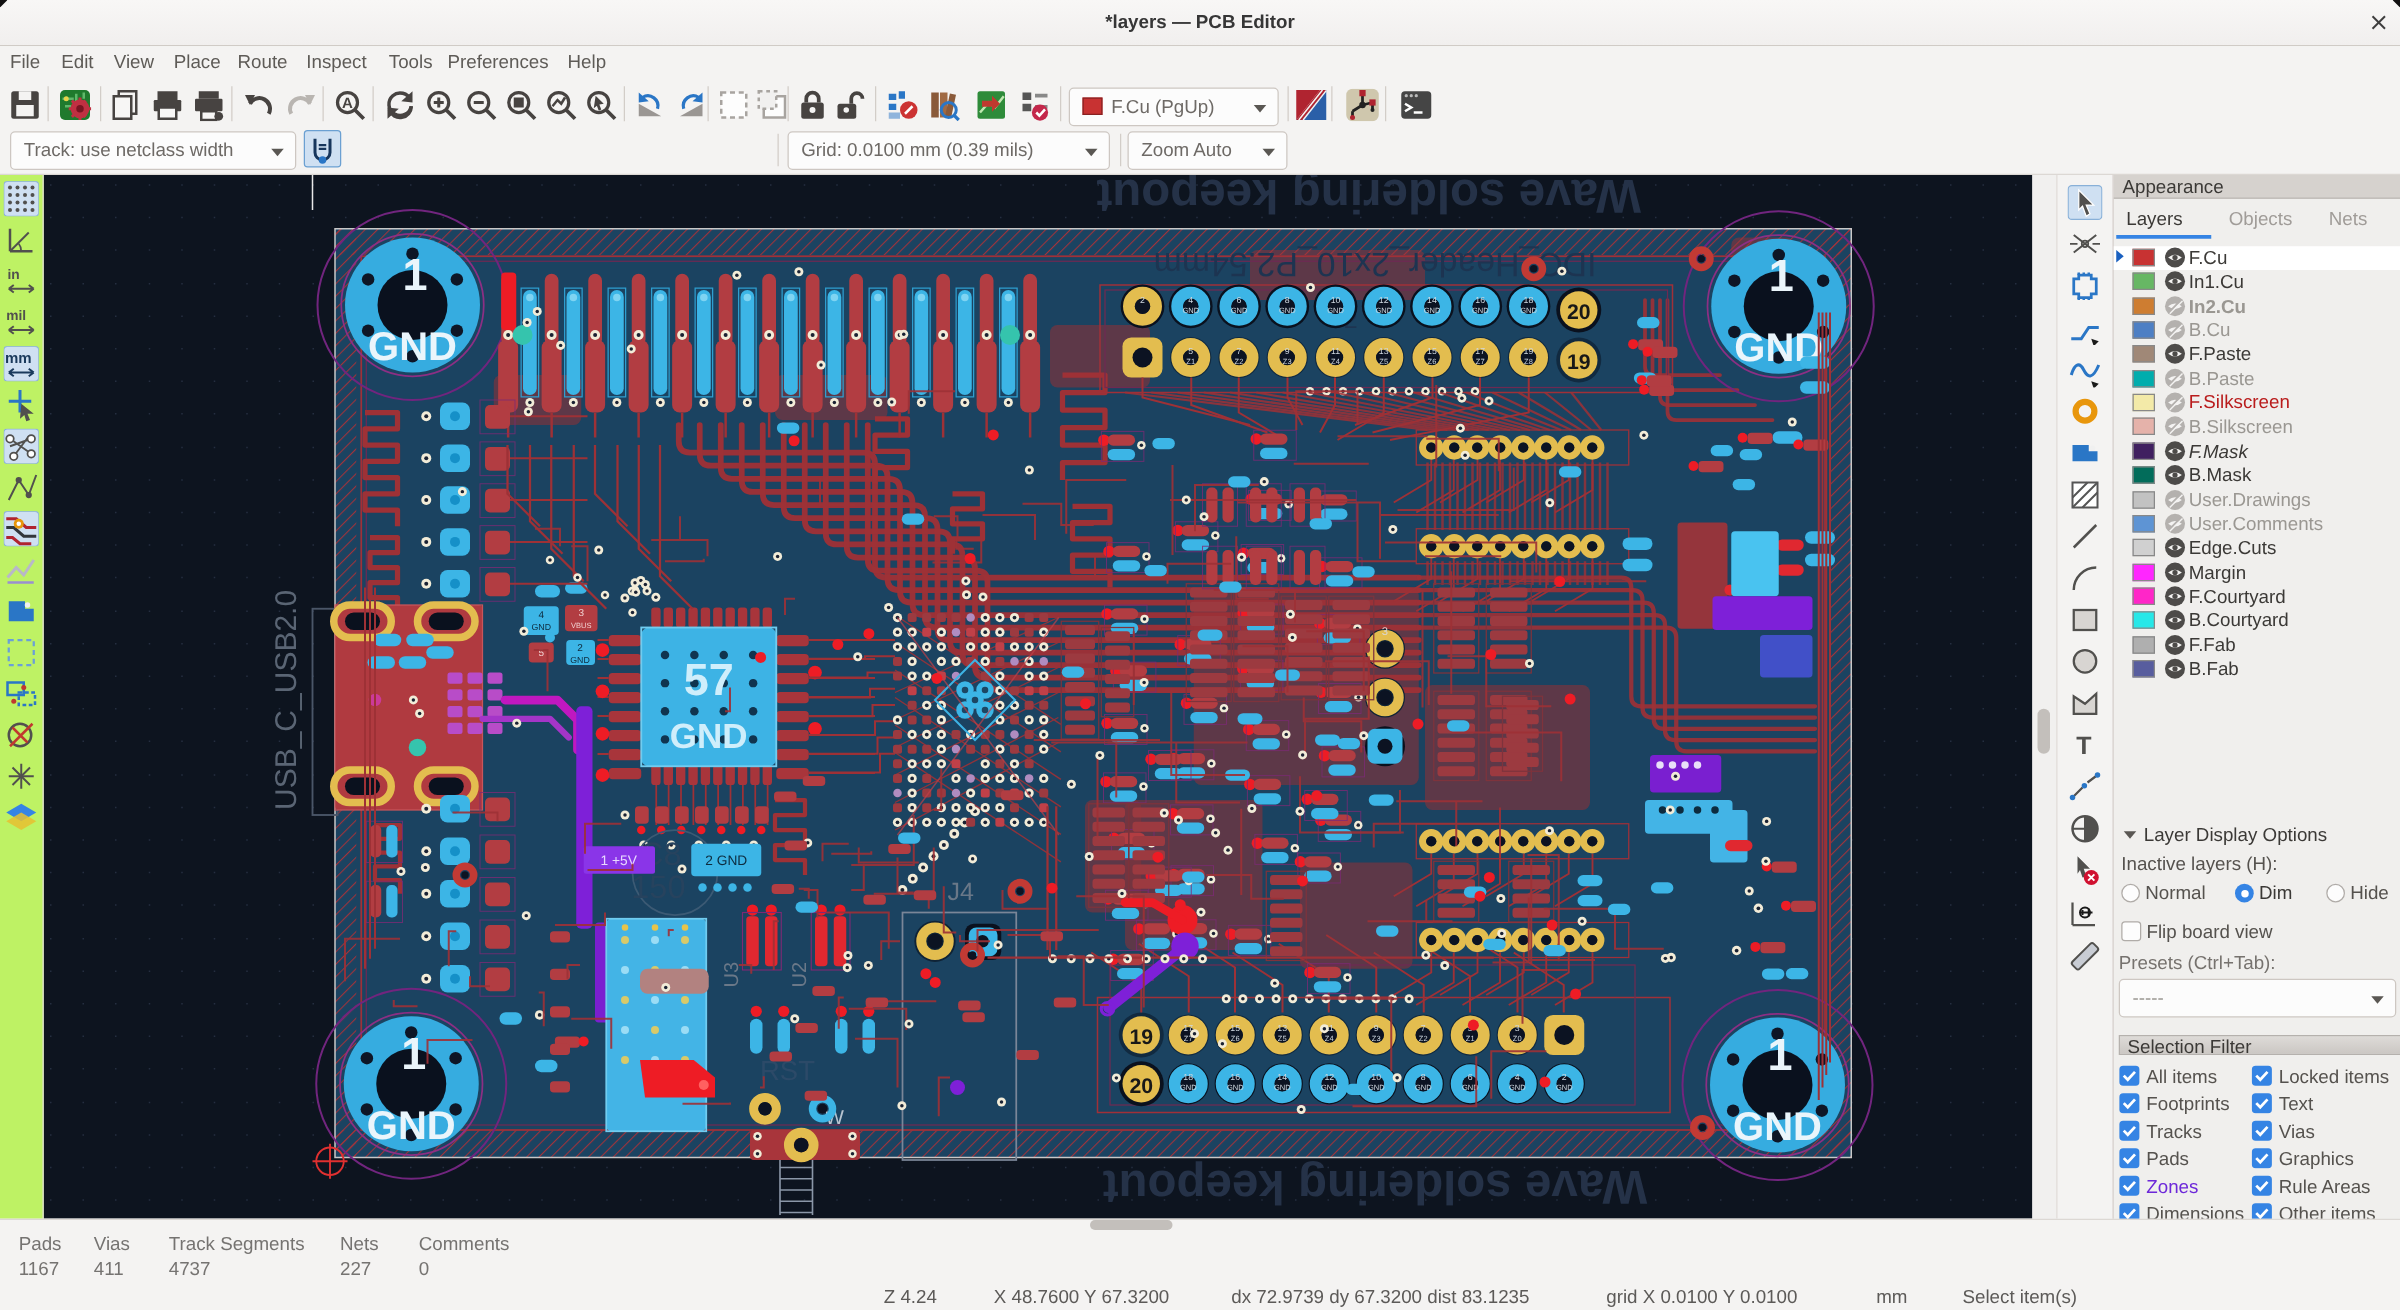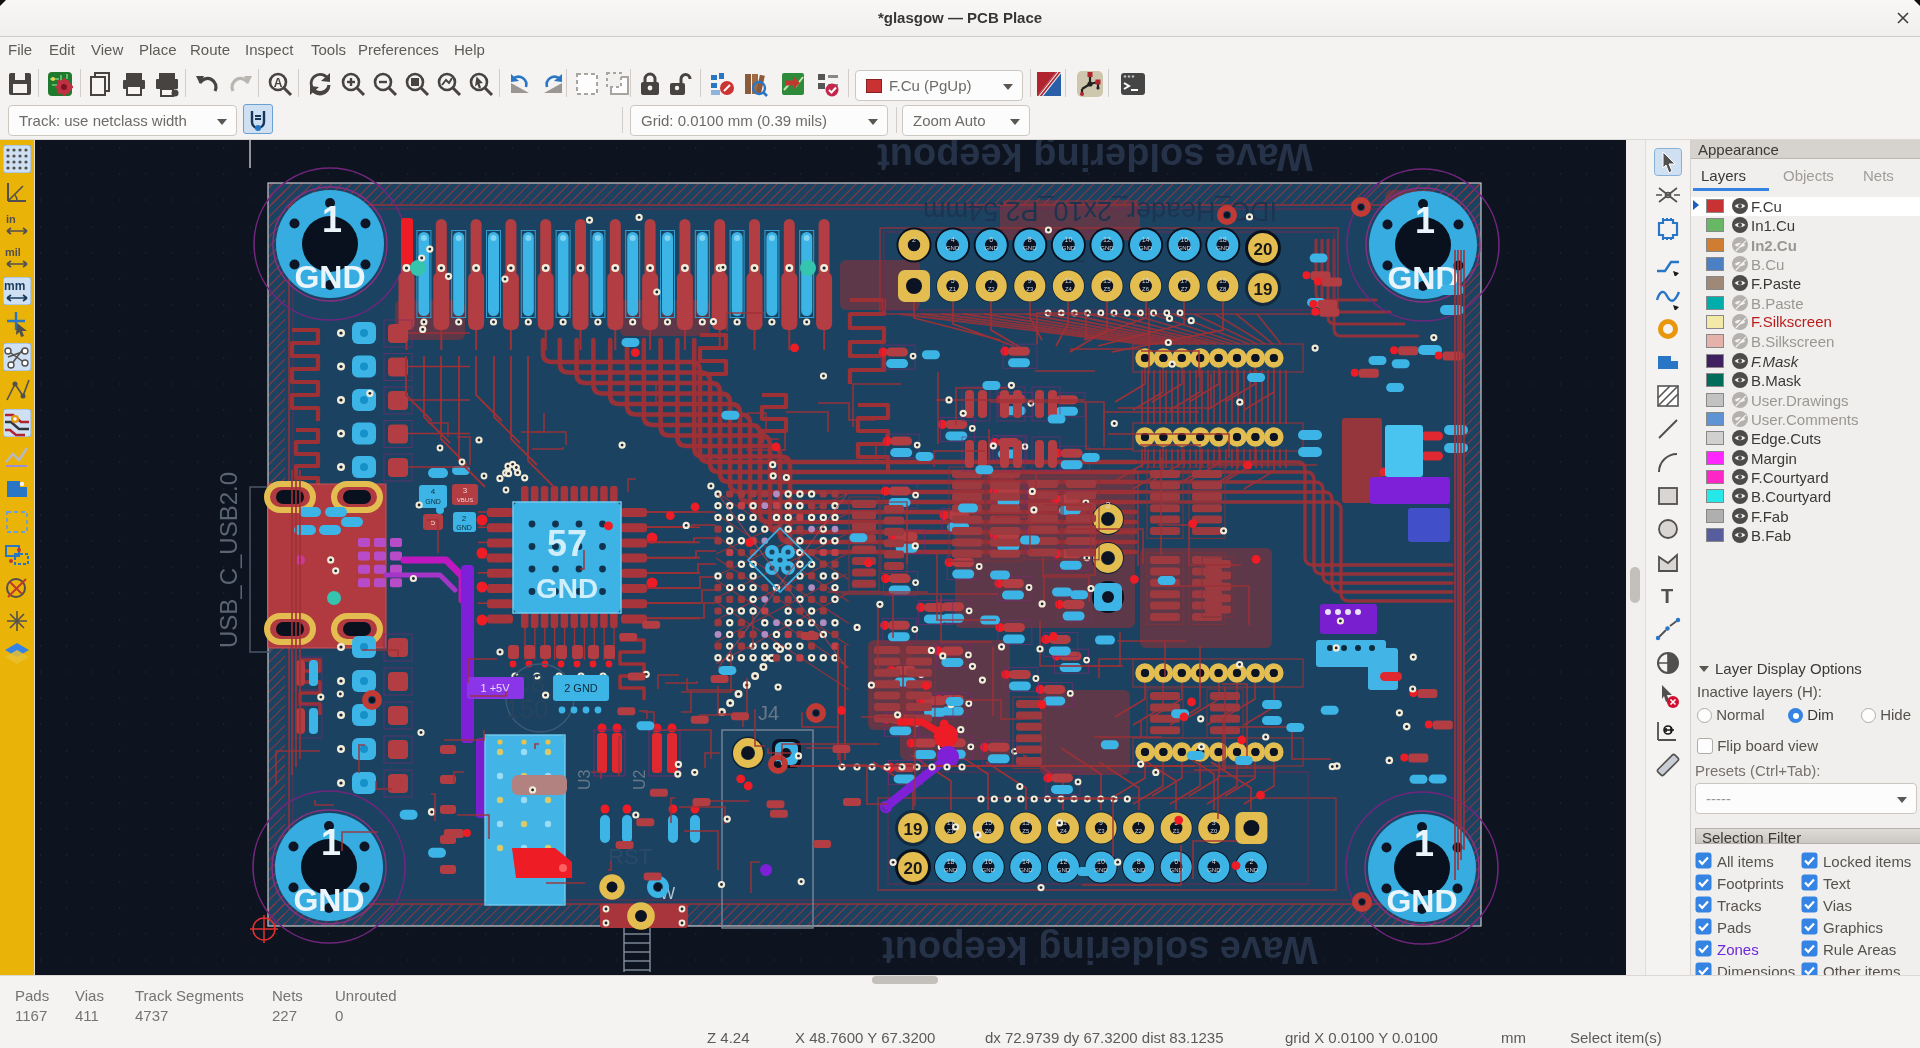--- a/index.html
+++ b/index.html
@@ -2,21 +2,21 @@
 <html><head><meta charset="utf-8"><style>
 *{margin:0;padding:0;box-sizing:border-box}
 body{width:1920px;height:1048px;font-family:"Liberation Sans",sans-serif;font-size:15px;color:#3b3936;background:#f4f3f2;overflow:hidden;position:relative}
 .abs{position:absolute}
 .combo{position:absolute;height:31px;background:#fcfcfc;border:1px solid #cdc7c2;border-radius:4px;color:#6e6a66;line-height:29px;padding-left:10px}
 .combo .arr{position:absolute;right:9px;top:13px;width:0;height:0;border-left:5px solid transparent;border-right:5px solid transparent;border-top:6px solid #5a5753}
 </style></head>
 <body>
 
 <div class="abs" style="left:0;top:0;width:1920px;height:37px;background:linear-gradient(#f8f7f6,#f1efee);border-bottom:1px solid #d0cbc6;border-radius:8px 8px 0 0">
- <div class="abs" style="left:0;top:0;width:1920px;text-align:center;top:9px;font-weight:bold;color:#363636">*glasgow — PCB Place</div>
+ <div class="abs" style="left:0;top:0;width:1920px;text-align:center;top:9px;font-weight:bold;color:#363636">*layers — PCB Editor</div>
  <svg class="abs" style="right:8px;top:9px" width="18" height="18" viewBox="0 0 18 18">
       <line x1="4" y1="4" x2="14" y2="14" stroke="#3d3d3d" stroke-width="1.6"></line>
       <line x1="14" y1="4" x2="4" y2="14" stroke="#3d3d3d" stroke-width="1.6"></line>
     </svg>
 </div>
 <div class="abs" style="left:0;top:0;width:6px;height:6px;background:#111;clip-path:polygon(0 0,100% 0,0 100%)"></div>
 <div class="abs" style="right:0;top:0;width:6px;height:6px;background:#111;clip-path:polygon(0 0,100% 0,100% 100%)"></div>
 
 <div class="abs" style="left:0;top:37px;width:1920px;height:27px;background:#f4f3f2;color:#5e5b57">
     <span style="position:absolute;left:8px;top:4px">File</span>
@@ -209,21 +209,21 @@
         <path d="M11 11 H17 M11 14 H17" stroke="#17365c" stroke-width="1.8"></path>
         <circle cx="14" cy="23" r="3" fill="#2a76c6"></circle>
       </svg>
   </div>
   <div class="abs" style="left:622px;top:4px;width:1px;height:26px;background:#d2cdc8"></div>
   <div class="combo" style="left:630px;top:2px;width:258px">Grid: 0.0100 mm (0.39 mils)<span class="arr"></span></div>
   <div class="abs" style="left:896px;top:4px;width:1px;height:26px;background:#d2cdc8"></div>
   <div class="combo" style="left:902px;top:2px;width:128px">Zoom Auto<span class="arr"></span></div>
 </div>
 
-<div class="abs" style="left:0;top:140px;width:35px;height:835px;background:#eab308;border-right:1px solid #e0dcd8">
+<div class="abs" style="left:0;top:140px;width:35px;height:835px;background:#bef264;border-right:1px solid #e0dcd8">
     <svg style="position:absolute;left:3px;top:5px" width="28" height="28" viewBox="0 0 28 28">
       <rect x="0" y="0" width="28" height="28" rx="3" fill="#cfe0f2" stroke="#88b0d8"></rect>
       <g fill="#51504e">
         <circle cx="5" cy="5" r="1.6"></circle>
         <circle cx="5" cy="11" r="1.6"></circle>
         <circle cx="5" cy="17" r="1.6"></circle>
         <circle cx="5" cy="23" r="1.6"></circle>
         <circle cx="11" cy="5" r="1.6"></circle>
         <circle cx="11" cy="11" r="1.6"></circle>
         <circle cx="11" cy="17" r="1.6"></circle>
@@ -2788,20 +2788,20 @@
 
 <div class="abs" style="left:0;top:975px;width:1920px;height:73px;background:#f4f3f2;border-top:1px solid #dcd8d4">
   <div class="abs" style="left:15px;top:11px;color:#757371">Pads</div>
     <div class="abs" style="left:15px;top:31px;color:#757371">1167</div>
   <div class="abs" style="left:75px;top:11px;color:#757371">Vias</div>
     <div class="abs" style="left:75px;top:31px;color:#757371">411</div>
   <div class="abs" style="left:135px;top:11px;color:#757371">Track Segments</div>
     <div class="abs" style="left:135px;top:31px;color:#757371">4737</div>
   <div class="abs" style="left:272px;top:11px;color:#757371">Nets</div>
     <div class="abs" style="left:272px;top:31px;color:#757371">227</div>
-  <div class="abs" style="left:335px;top:11px;color:#757371">Unrouted</div>
+  <div class="abs" style="left:335px;top:11px;color:#757371">Comments</div>
     <div class="abs" style="left:335px;top:31px;color:#757371">0</div>
   <div class="abs" style="left:707px;top:53px;color:#5c5a58">Z 4.24</div>
   <div class="abs" style="left:795px;top:53px;color:#5c5a58">X 48.7600  Y 67.3200</div>
   <div class="abs" style="left:985px;top:53px;color:#5c5a58">dx 72.9739  dy 67.3200  dist 83.1235</div>
   <div class="abs" style="left:1285px;top:53px;color:#5c5a58">grid X 0.0100  Y 0.0100</div>
   <div class="abs" style="left:1501px;top:53px;color:#5c5a58">mm</div>
   <div class="abs" style="left:1570px;top:53px;color:#5c5a58">Select item(s)</div>
 </div>
 </body></html>

